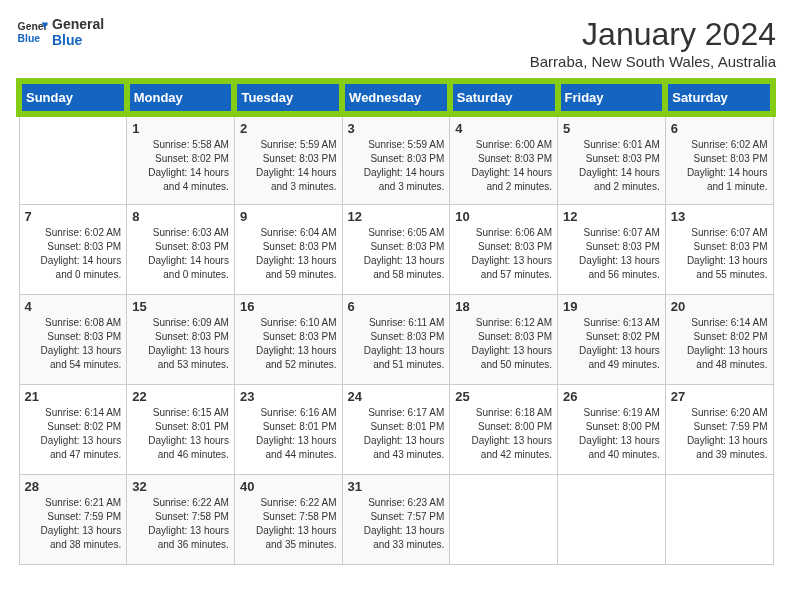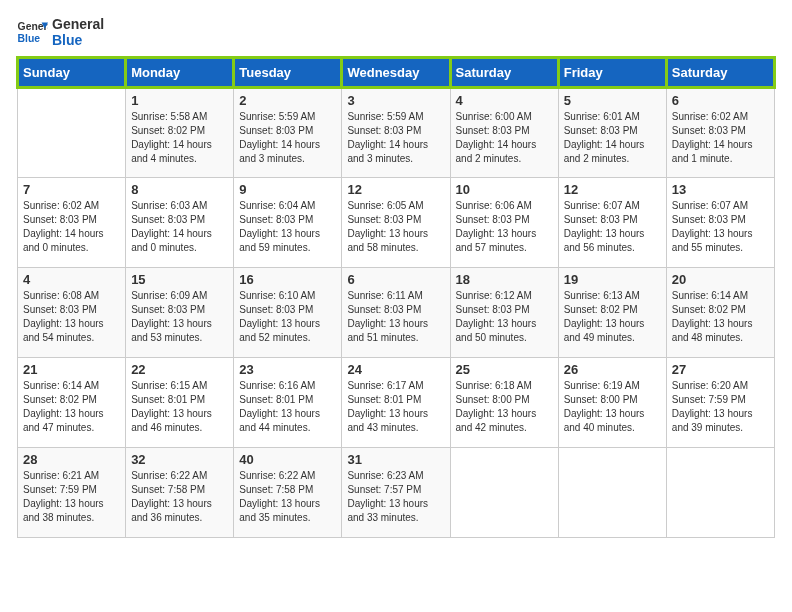--- a/index.html
+++ b/index.html
@@ -41,21 +41,21 @@
       width: 100%;
       border-collapse: collapse;
       table-layout: fixed;
     }
     thead tr th {
       background-color: #1565c0;
       color: #fff;
       font-size: 13px;
       padding: 6px 4px;
       text-align: left;
-      border: 3px solid #84cc16;
+      border: 6px solid #84cc16;
     }
     tbody tr td {
       vertical-align: top;
       border: 1px solid #ccc;
       padding: 4px 5px;
       font-size: 10.5px;
       color: #333;
       min-height: 80px;
       height: 90px;
     }
@@ -63,20 +63,21 @@
       font-size: 13px;
       font-weight: bold;
       color: #333;
       display: block;
       margin-bottom: 2px;
     }
     .day-info {
       font-size: 10px;
       color: #333;
       line-height: 1.4;
+      text-align: right;
     }
     tbody tr:nth-child(odd) td {
       background-color: #f9f9f9;
     }
     tbody tr:nth-child(even) td {
       background-color: #fff;
     }
     .empty { background-color: #fff !important; }
   </style>
 </head>
@@ -87,20 +88,24 @@
     <svg class="logo-icon" viewBox="0 0 40 40">
       <text x="2" y="18" font-size="13" font-weight="bold" fill="#333" font-family="Arial">General</text>
       <text x="2" y="32" font-size="13" font-weight="bold" fill="#1565c0" font-family="Arial">Blue</text>
       <polygon points="32,8 40,8 36,16" fill="#1565c0"></polygon>
     </svg>
     <div>
       <div style="font-size:14px;font-weight:bold;color:#333;">General</div>
       <div style="font-size:14px;font-weight:bold;color:#1565c0;">Blue</div>
     </div>
   </div>
+  <div class="title-block">
+    <div class="calendar-title">January 2024</div>
+    <div class="calendar-subtitle">Barraba, New South Wales, Australia</div>
+  </div>
 </div>
 
 <table>
   <thead>
     <tr>
     <th>Sunday</th>
         <th>Monday</th>
         <th>Tuesday</th>
         <th>Wednesday</th>
         <th>Saturday</th>

